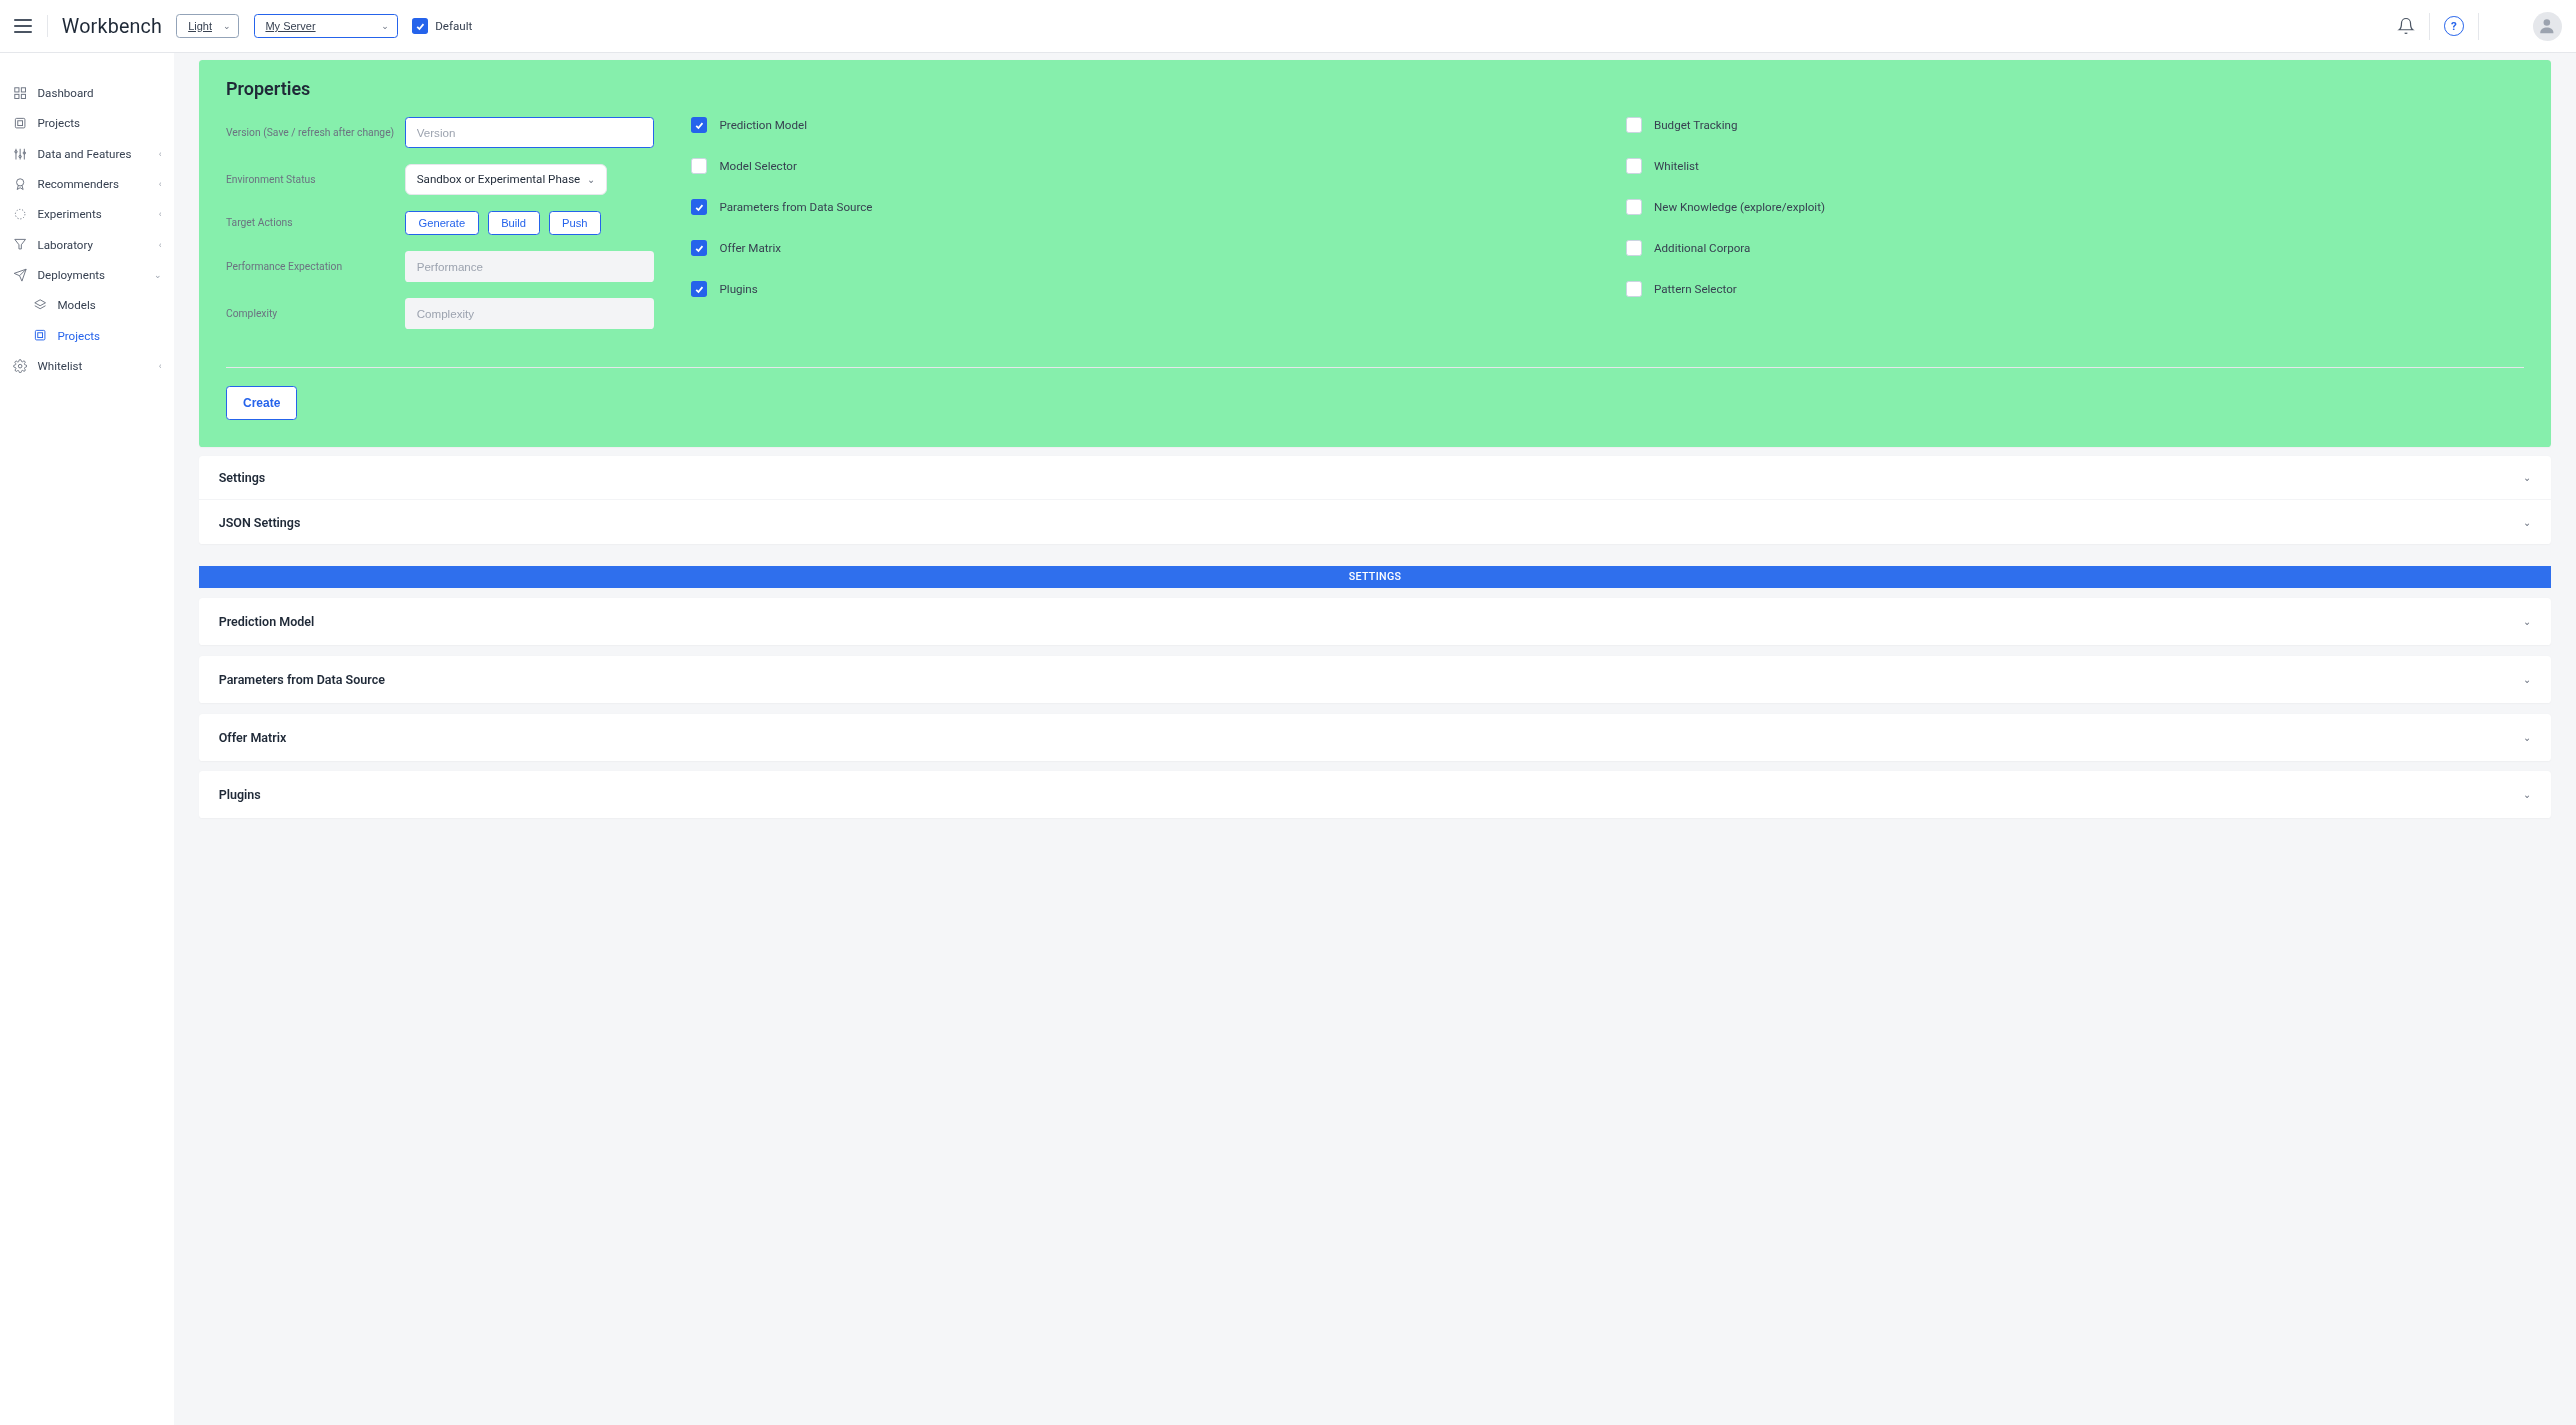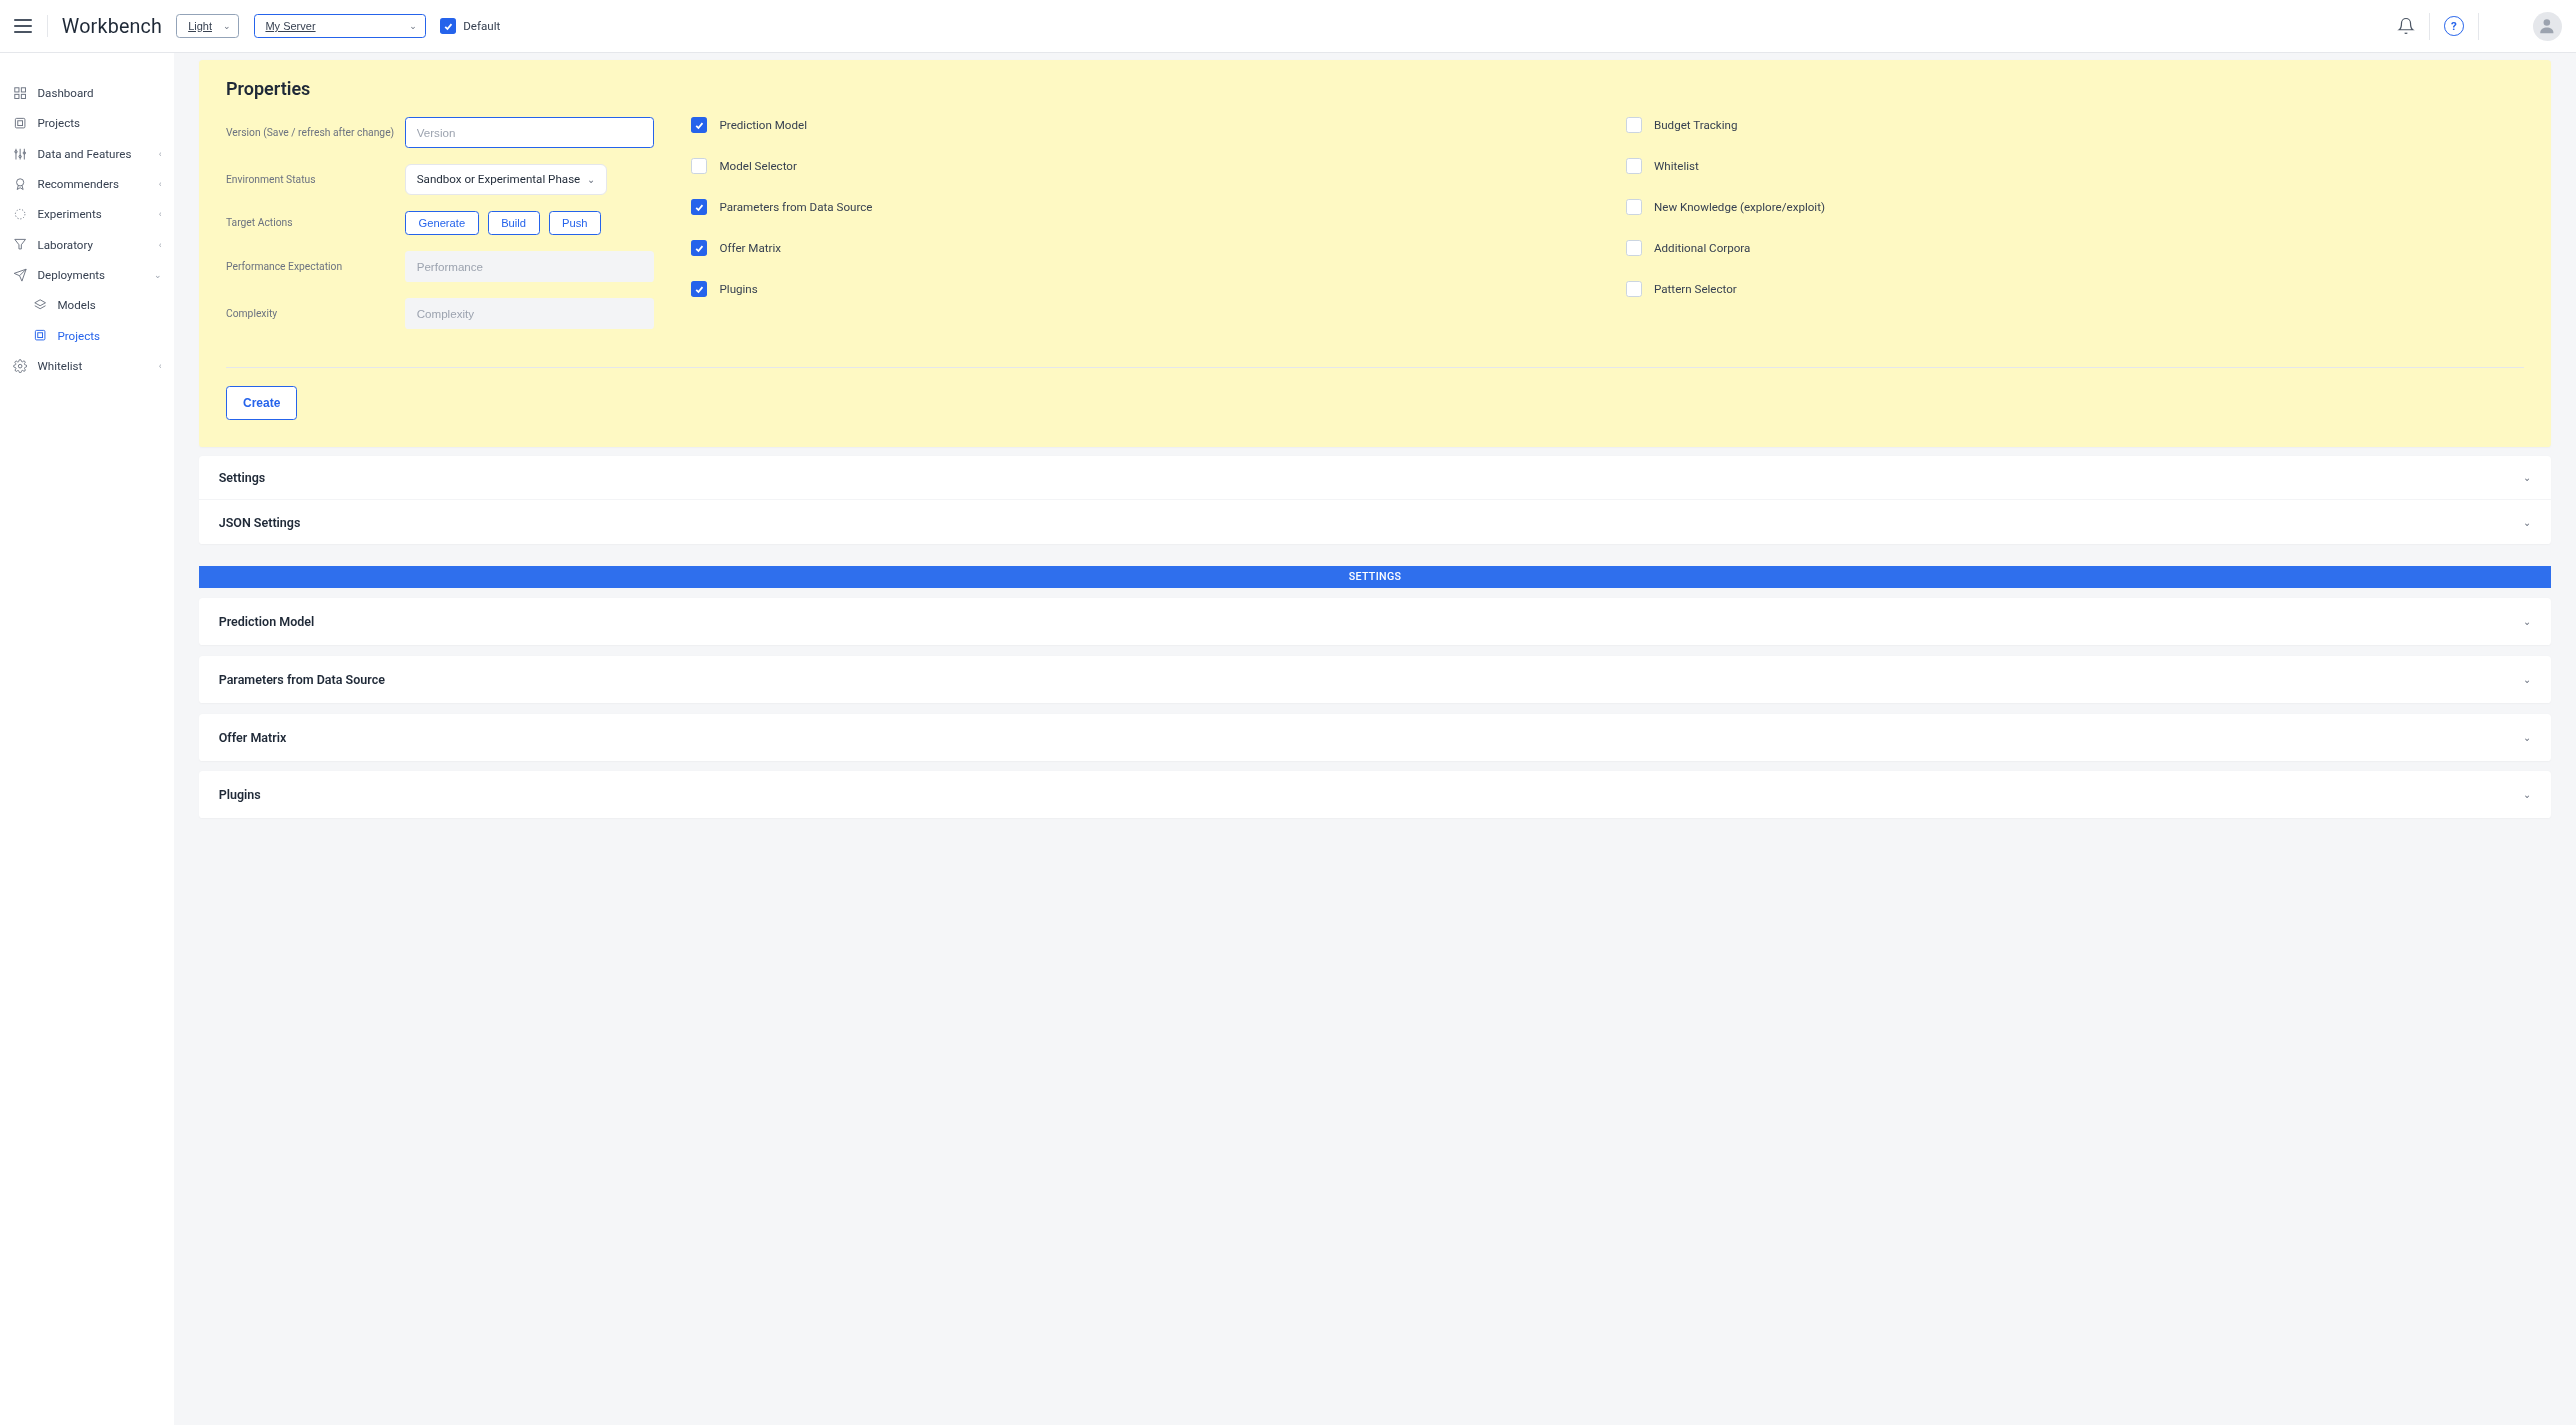--- a/index.html
+++ b/index.html
@@ -7,21 +7,21 @@
 
 .topbar { height: 53px; background: #fff; border-bottom: 0.9px solid #e5e7eb; display: flex; align-items: center; padding: 0 14.3px; gap: 14.3px; }
 .hamburger { width: 18px; height: 14.3px; cursor: pointer; display:flex; flex-direction:column; justify-content:space-between;}
 .hamburger span { display:block; height:1.8px; background:#4b5563; border-radius:0.9px;}
 .divider-v { width:0.9px; height:21.5px; background:#e5e7eb; }
 .brand { font-size: 19.7px; font-weight:400; color:#1f2937; letter-spacing:0.2px; }
 .select-box { position:relative; }
 .select-box select { appearance:none; background:#fff; border:0.9px solid #cbd5e1; border-radius:3.6px; padding:5.4px 25px 5.4px 10.7px; font-size:11px; color:#374151; cursor:pointer;text-decoration:underline; }
 .select-box .chev { position:absolute; right:9px; top:50%; transform:translateY(-50%); pointer-events:none; color:#6b7280; font-size:9px;}
 .sel-light select { width:63px; border-color:#93a3b8;}
-.sel-server select { width:172px; border-color:#2563eb;}
+.sel-server select { width:144px; border-color:#2563eb;}
 .checkbox { width:16px; height:16px; border-radius:2.7px; background:#2563eb; display:flex; align-items:center; justify-content:center; cursor:pointer;}
 .checkbox.unchecked { background:#fff; border:1.3px solid #cbd5e1;}
 .checkbox svg { width:10.7px; height:10.7px;}
 .cb-label { font-size:11.6px; color:#374151; margin-left:7.2px;}
 .spacer { flex:1; }
 .top-icons { display:flex; align-items:center; gap:0;}
 .top-icon-wrap { padding:0 14.3px; border-left:0.9px solid #e5e7eb; height:27px; display:flex; align-items:center;}
 .top-icon-wrap:first-child { border-left:none;}
 .icon-btn { width:18px; height:18px; cursor:pointer; color:#4b5563;}
 .help-icon { width:19.7px; height:19.7px; border:1.8px solid #2563eb; border-radius:50%; color:#2563eb; display:flex; align-items:center; justify-content:center; font-weight:700; font-size:11.6px; cursor:pointer;}
@@ -31,21 +31,21 @@
 .layout { display:flex; }
 .sidebar { width:174px; background:#fff; min-height: calc(100vh - 53px); padding-top:25px;}
 .side-item { display:flex; align-items:center; padding:8px 12.5px; font-size:11.6px; color:#374151; cursor:pointer; gap:10.7px;}
 .side-item .si-icon{width:14.3px;height:14.3px;display:flex;align-items:center;justify-content:center;color:#6b7280;}
 .side-item .chev{margin-left:auto;font-size:9px;color:#9ca3af;}
 .side-sub { margin-left:20px;}
 .side-item.active { color:#2563eb;}
 .side-item.active .si-icon{color:#2563eb;}
 
 .main { flex:1; padding:0 25px 36px 25px; overflow:auto;}
-.card { background:#fef9c3; border-radius:3.6px; padding:18px 27px 27px 27px; margin-top:7.2px; box-shadow:0 0.9px 1.8px rgba(0,0,0,0.03);}
+.card { background:#86efac; border-radius:3.6px; padding:18px 27px 27px 27px; margin-top:7.2px; box-shadow:0 0.9px 1.8px rgba(0,0,0,0.03);}
 .card h2 { font-size:18px; font-weight:600; color:#1f2937; margin-bottom:18px;}
 .prop-grid { display:flex; gap:36px;}
 .prop-left { flex:0 0 429px;}
 .prop-right { flex:1; display:grid; grid-template-columns:1fr 1fr; gap:25px 36px; align-content:start;}
 .form-row { display:flex; align-items:center; margin-bottom:16px;}
 .form-label { width:179px; font-size:10.3px; color:#6b7280;}
 .form-input { flex:0 0 249px;}
 .form-input input { width:100%; padding:8px 10.7px; border:0.9px solid #d1d5db; border-radius:3.6px; font-size:11.6px; background:#fff;}
 .form-input input.bordered { border-color:#2563eb;}
 .form-input input.soft { background:#f3f4f6; border-color:transparent;}

